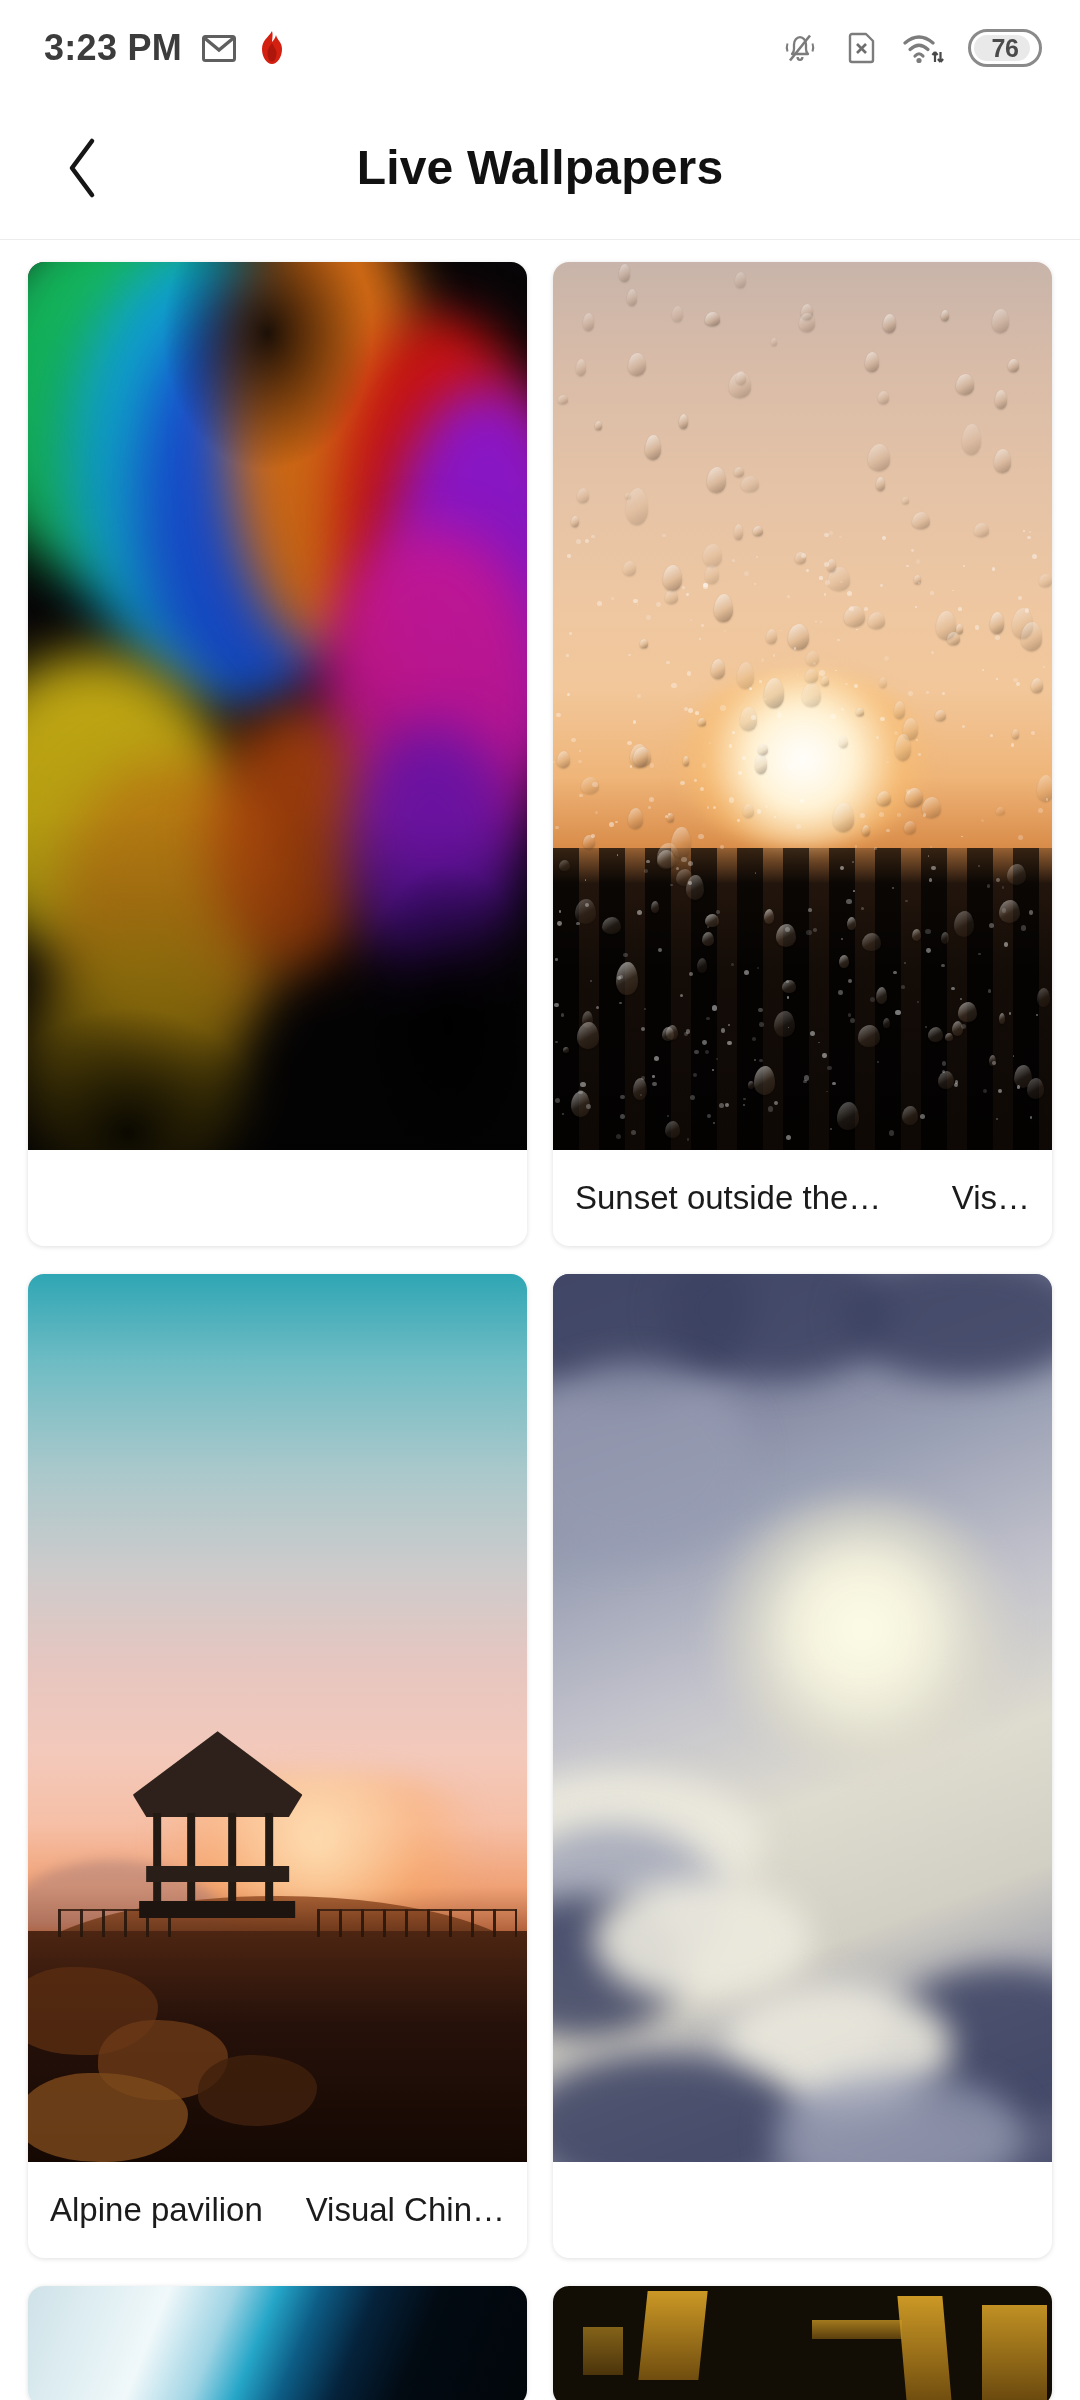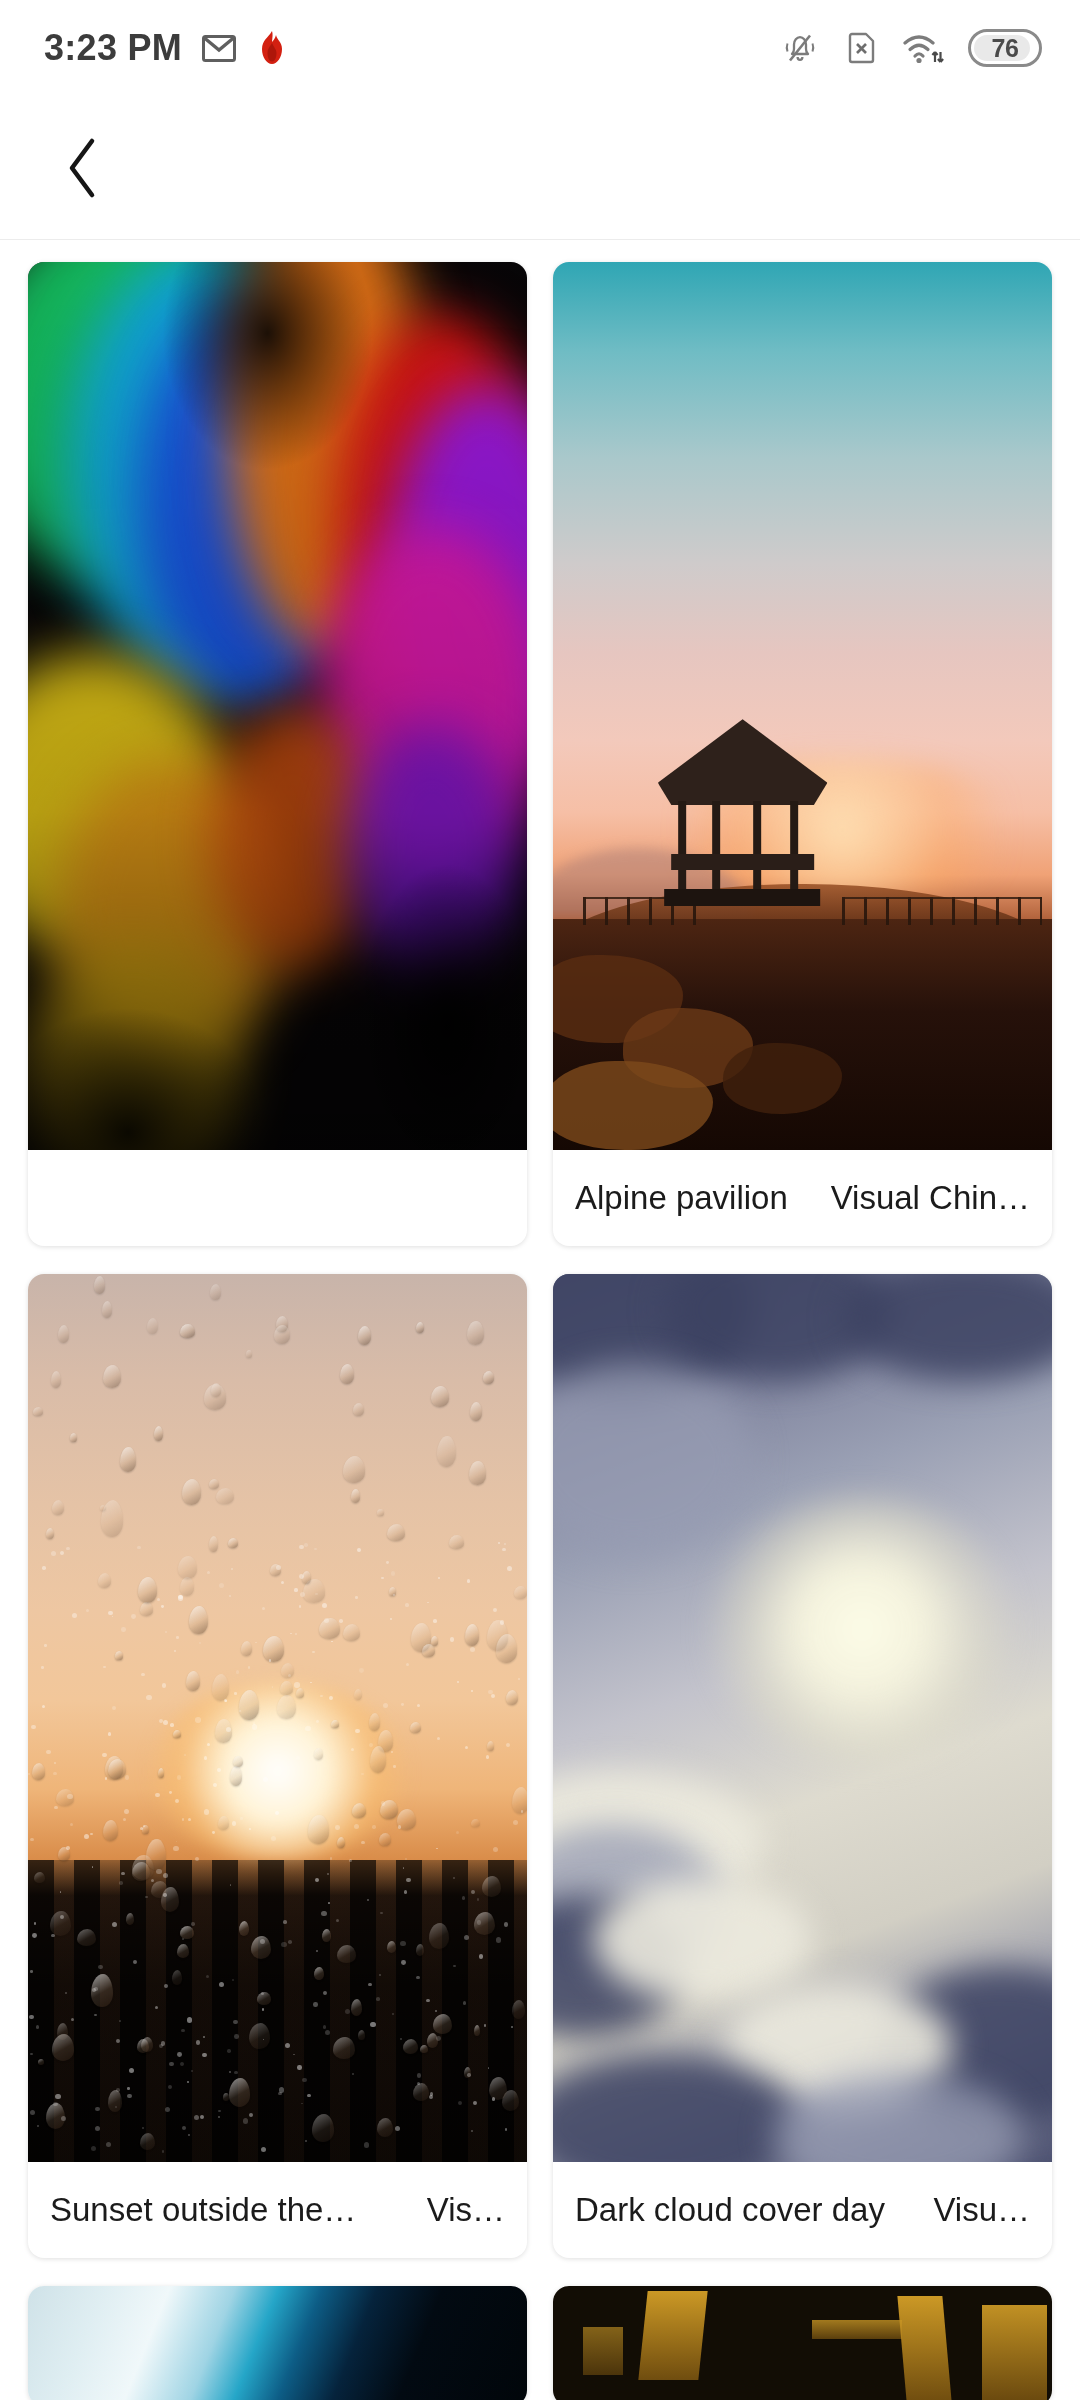--- a/index.html
+++ b/index.html
@@ -292,67 +292,40 @@
     </span>
   </div>
 </div>
 
 <div class="appbar">
   <div class="back-btn">
     <svg width="40" height="62" viewBox="0 0 40 62">
       <path d="M28 4 L8 31 L28 58" fill="none" stroke="#161616" stroke-width="4.6" stroke-linecap="round" stroke-linejoin="round"></path>
     </svg>
   </div>
+  <div class="appbar-title">Live Wallpapers</div>
 </div>
 
 <div class="grid">
 
   <div class="card">
     <div class="thumb art-powder">
       <span class="l p1"></span>
         <span class="l p2"></span>
         <span class="l p3"></span>
       <span class="l p4"></span>
         <span class="l p5"></span>
         <span class="l p6"></span>
       <span class="l p7"></span>
         <span class="l p8"></span>
         <span class="l p9"></span>
       <span class="l p10"></span>
         <span class="l p11"></span>
         <span class="l p12"></span>
       <span class="p-dark"></span>
-    </div>
-  </div>
-
-  <div class="card">
-    <div class="thumb art-alpine">
-      <span class="alp-glow"></span>
-      <span class="alp-hill"></span>
-      <span class="alp-ridge"></span>
-      <span class="alp-ground"></span>
-      <span class="fence" style="left:6%;  width:26%;"></span>
-      <span class="fence" style="left:58%; width:40%;"></span>
-      <span class="pav">
-        <span class="pav-roof"></span>
-        <span class="pav-post" style="left:12%;"></span>
-        <span class="pav-post" style="left:32%;"></span>
-        <span class="pav-post" style="left:56%;"></span>
-        <span class="pav-post" style="left:78%;"></span>
-        <span class="pav-rail"></span>
-        <span class="pav-base"></span>
-      </span>
-      <span class="alp-rock" style="left:-4%;  top:78%; width:30%; height:10%;"></span>
-      <span class="alp-rock" style="left:14%;  top:84%; width:26%; height:9%; background:#6b3a16;"></span>
-      <span class="alp-rock" style="left:-2%;  top:90%; width:34%; height:10%; background:#7d4a1c;"></span>
-      <span class="alp-rock" style="left:34%;  top:88%; width:24%; height:8%; background:#41200d;"></span>
-    </div>
-    <div class="caption">
-      <span class="cap-title">Alpine pavilion</span>
-      <span class="cap-author">Visual Chin…</span>
     </div>
   </div>
 
   <div class="card">
     <div class="thumb art-rain">
       <span class="rain-sun"></span>
       <span class="rain-city"></span>
       <span class="drops" id="drops-layer">
           <span class="drop" style="left:30.5%;top:73.4%;width:14px;height:13px;opacity:0.84;"></span>
           <span class="drop" style="left:97.3%;top:35.1%;width:13px;height:13px;opacity:0.43;"></span>
@@ -826,39 +799,63 @@
           <span class="speck" style="left:36.9%;top:62.7%;width:2.9px;height:2.9px;opacity:0.78;"></span>
         </span>
     </div>
     <div class="caption">
       <span class="cap-title">Sunset outside the…</span>
       <span class="cap-author">Vis…</span>
     </div>
   </div>
 
   <div class="card">
+    <div class="thumb art-alpine">
+      <span class="alp-glow"></span>
+      <span class="alp-hill"></span>
+      <span class="alp-ridge"></span>
+      <span class="alp-ground"></span>
+      <span class="fence" style="left:6%;  width:26%;"></span>
+      <span class="fence" style="left:58%; width:40%;"></span>
+      <span class="pav">
+        <span class="pav-roof"></span>
+        <span class="pav-post" style="left:12%;"></span>
+        <span class="pav-post" style="left:32%;"></span>
+        <span class="pav-post" style="left:56%;"></span>
+        <span class="pav-post" style="left:78%;"></span>
+        <span class="pav-rail"></span>
+        <span class="pav-base"></span>
+      </span>
+      <span class="alp-rock" style="left:-4%;  top:78%; width:30%; height:10%;"></span>
+      <span class="alp-rock" style="left:14%;  top:84%; width:26%; height:9%; background:#6b3a16;"></span>
+      <span class="alp-rock" style="left:-2%;  top:90%; width:34%; height:10%; background:#7d4a1c;"></span>
+      <span class="alp-rock" style="left:34%;  top:88%; width:24%; height:8%; background:#41200d;"></span>
+    </div>
+    <div class="caption">
+      <span class="cap-title">Alpine pavilion</span>
+      <span class="cap-author">Visual Chin…</span>
+    </div>
+  </div>
+
+  <div class="card">
     <div class="thumb art-cloud">
       <span class="puff c-dark" style="left:-12%; top:-6%; width:52%; height:20%;"></span>
       <span class="puff c-dark" style="left:22%;  top:-4%; width:46%; height:16%;"></span>
       <span class="puff c-mid" style="left:-8%;  top:10%; width:48%; height:22%;"></span>
       <span class="puff c-dark" style="left:58%;  top:-2%; width:50%; height:14%;"></span>
       <span class="cl-sun"></span>
       <span class="puff c-light" style="left:-16%; top:56%; width:58%; height:16%;"></span>
       <span class="puff c-mid" style="left:-10%; top:62%; width:44%; height:18%;"></span>
       <span class="puff c-dark" style="left:-14%; top:70%; width:40%; height:16%;"></span>
       <span class="puff c-light" style="left:8%;   top:68%; width:44%; height:14%;"></span>
       <span class="puff c-dark" style="left:66%;  top:78%; width:48%; height:18%;"></span>
       <span class="puff c-light" style="left:34%;  top:80%; width:46%; height:14%;"></span>
       <span class="puff c-dark" style="left:-6%;  top:88%; width:56%; height:16%;"></span>
       <span class="puff c-mid" style="left:44%;  top:90%; width:50%; height:14%;"></span>
     </div>
-    <div class="caption">
-      <span class="cap-title">Dark cloud cover day</span>
-      <span class="cap-author">Visu…</span>
-    </div>
   </div>
 
   <div class="card card-partial">
     <div class="thumb art-earth"></div>
   </div>
 
   <div class="card card-partial">
     <div class="thumb art-hex">
       <span class="hex-g" style="left:18%; top:4%;  width:12%; height:74%; transform:skewX(-6deg);"></span>
       <span class="hex-g" style="left:52%; top:28%; width:18%; height:16%; opacity:.7;"></span>

